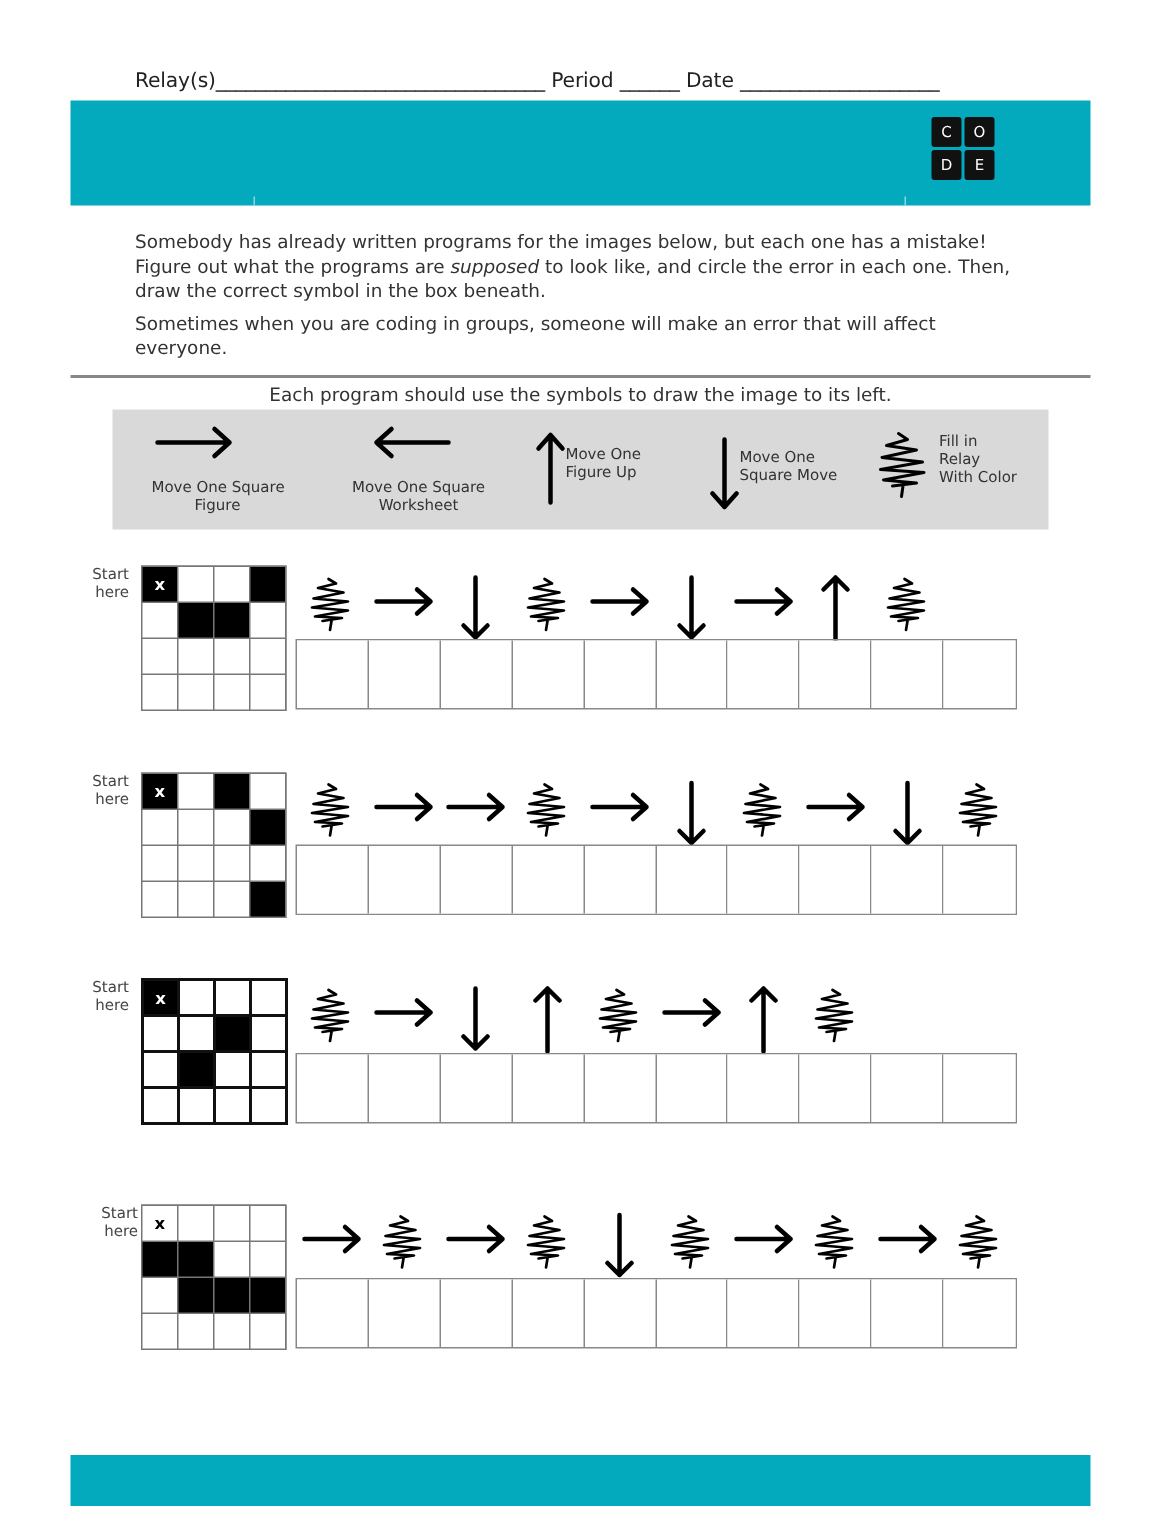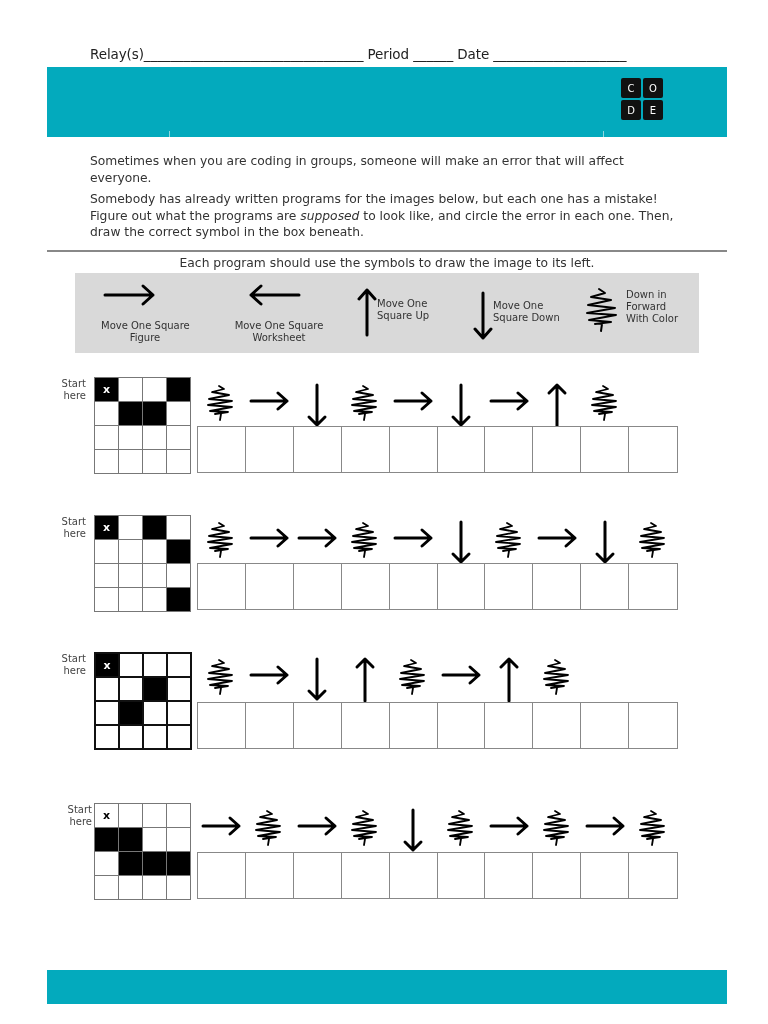--- a/index.html
+++ b/index.html
@@ -56,22 +56,22 @@
 </div>
 
 <div class="logo">
   <span>C</span>
   <span>O</span>
   <span>D</span>
   <span>E</span>
 </div>
 
 <div class="intro">
+  <p><span>Somebody has already written programs for the images below, but each one has a mistake! Figure out what the programs are </span><em>supposed</em><span> to look like, and circle the error in each one. Then, draw the correct symbol in the box beneath.</span></p>
   <p>Sometimes when you are coding in groups, someone will make an error that will affect everyone.</p>
-  <p><span>Somebody has already written programs for the images below, but each one has a mistake! Figure out what the programs are </span><em>supposed</em><span> to look like, and circle the error in each one. Then, draw the correct symbol in the box beneath.</span></p>
 </div>
 
 <div class="divider"></div>
 <div class="instructions">Each program should use the symbols to draw the image to its left.</div>
 
 <div class="legend">
   <div class="legend-item">
     <svg style="left:28px;top:10px" width="54" height="24" viewBox="0 0 54 24">
         <path d="M2 12 H50 M40 3 L50 12 L40 21" stroke="#000" stroke-width="3" fill="none" stroke-linecap="round" stroke-linejoin="round"></path>
       </svg>
@@ -88,39 +88,39 @@
         <div>Move One Square</div>
         <div>Worksheet</div>
       </div>
   </div>
   <div class="legend-item">
     <svg style="left:282px;top:14px" width="20" height="50" viewBox="0 0 20 50">
         <path d="M10 48 V3 M2 12 L10 3 L18 12" stroke="#000" stroke-width="3" fill="none" stroke-linecap="round" stroke-linejoin="round"></path>
       </svg>
     <div class="lbl" style="left:302px;top:25px">
         <div>Move One</div>
-        <div>Square Up</div>
+        <div>Figure Up</div>
       </div>
   </div>
   <div class="legend-item">
     <svg style="left:398px;top:18px" width="20" height="50" viewBox="0 0 20 50">
         <path d="M10 2 V47 M2 38 L10 47 L18 38" stroke="#000" stroke-width="3" fill="none" stroke-linecap="round" stroke-linejoin="round"></path>
       </svg>
     <div class="lbl" style="left:418px;top:27px">
         <div>Move One</div>
-        <div>Square Down</div>
+        <div>Square Move</div>
       </div>
   </div>
   <div class="legend-item">
     <svg style="left:508px;top:14px" width="38" height="46" viewBox="0 0 38 46">
         <path d="M16 2 L22 6 L8 10 L28 13 L5 18 L32 21 L4 26 L33 28 L6 33 L28 35 L12 37 M19 37 L18 44" stroke="#000" stroke-width="2" fill="none" stroke-linecap="round" stroke-linejoin="round"></path>
       </svg>
     <div class="lbl" style="left:551px;top:16px">
-        <div>Down in</div>
-        <div>Forward</div>
+        <div>Fill in</div>
+        <div>Relay</div>
         <div>With Color</div>
       </div>
   </div>
 </div>
 
 <div id="puzzles">
     <div>
       <div class="start-label" style="left: 52px; top: 378px; width: 34px;">
         <div>Start</div>
         <div>here</div>

